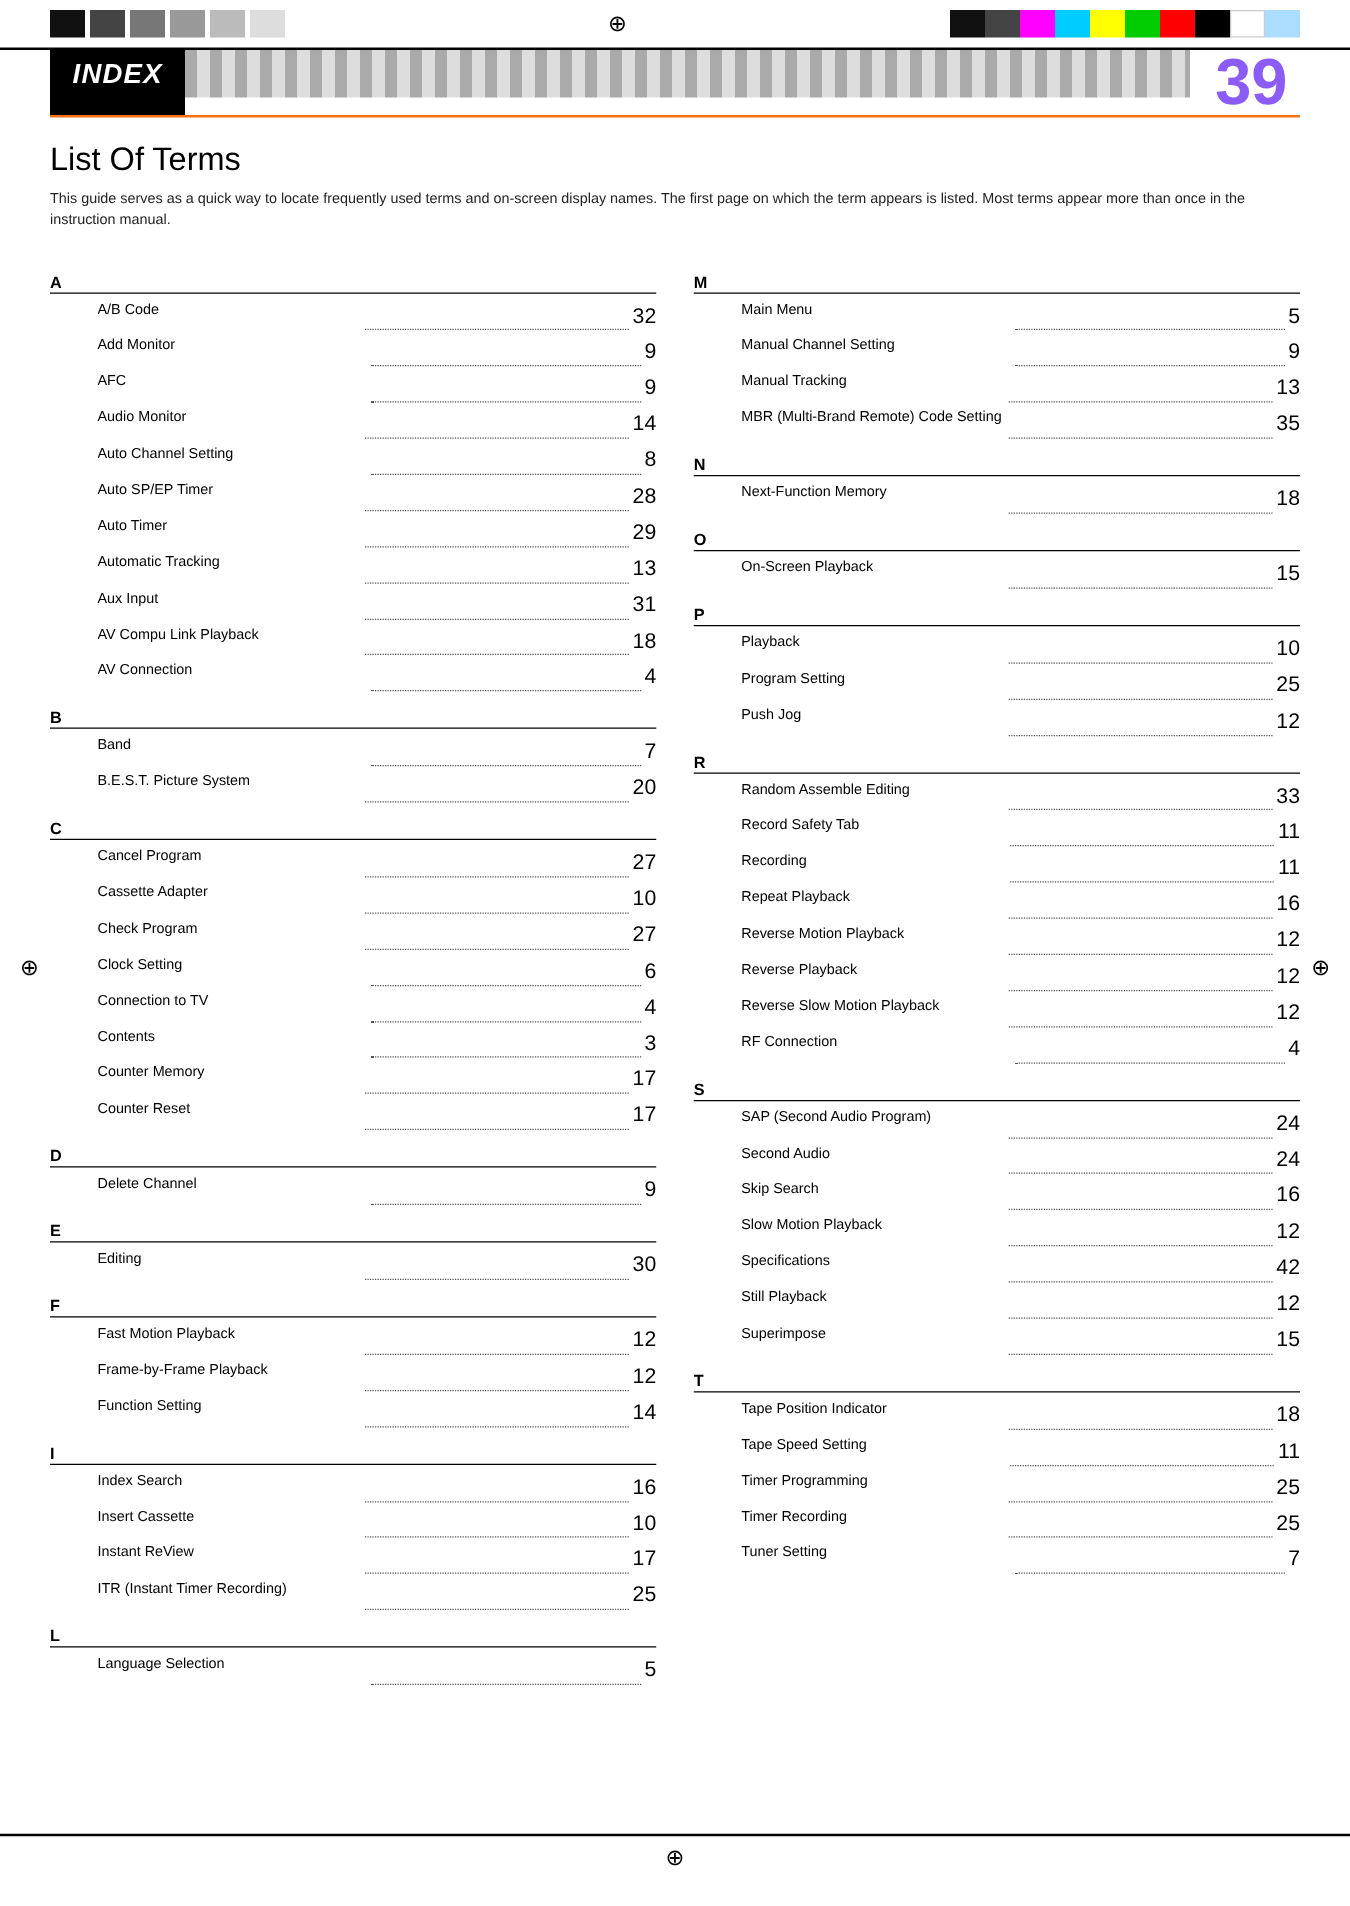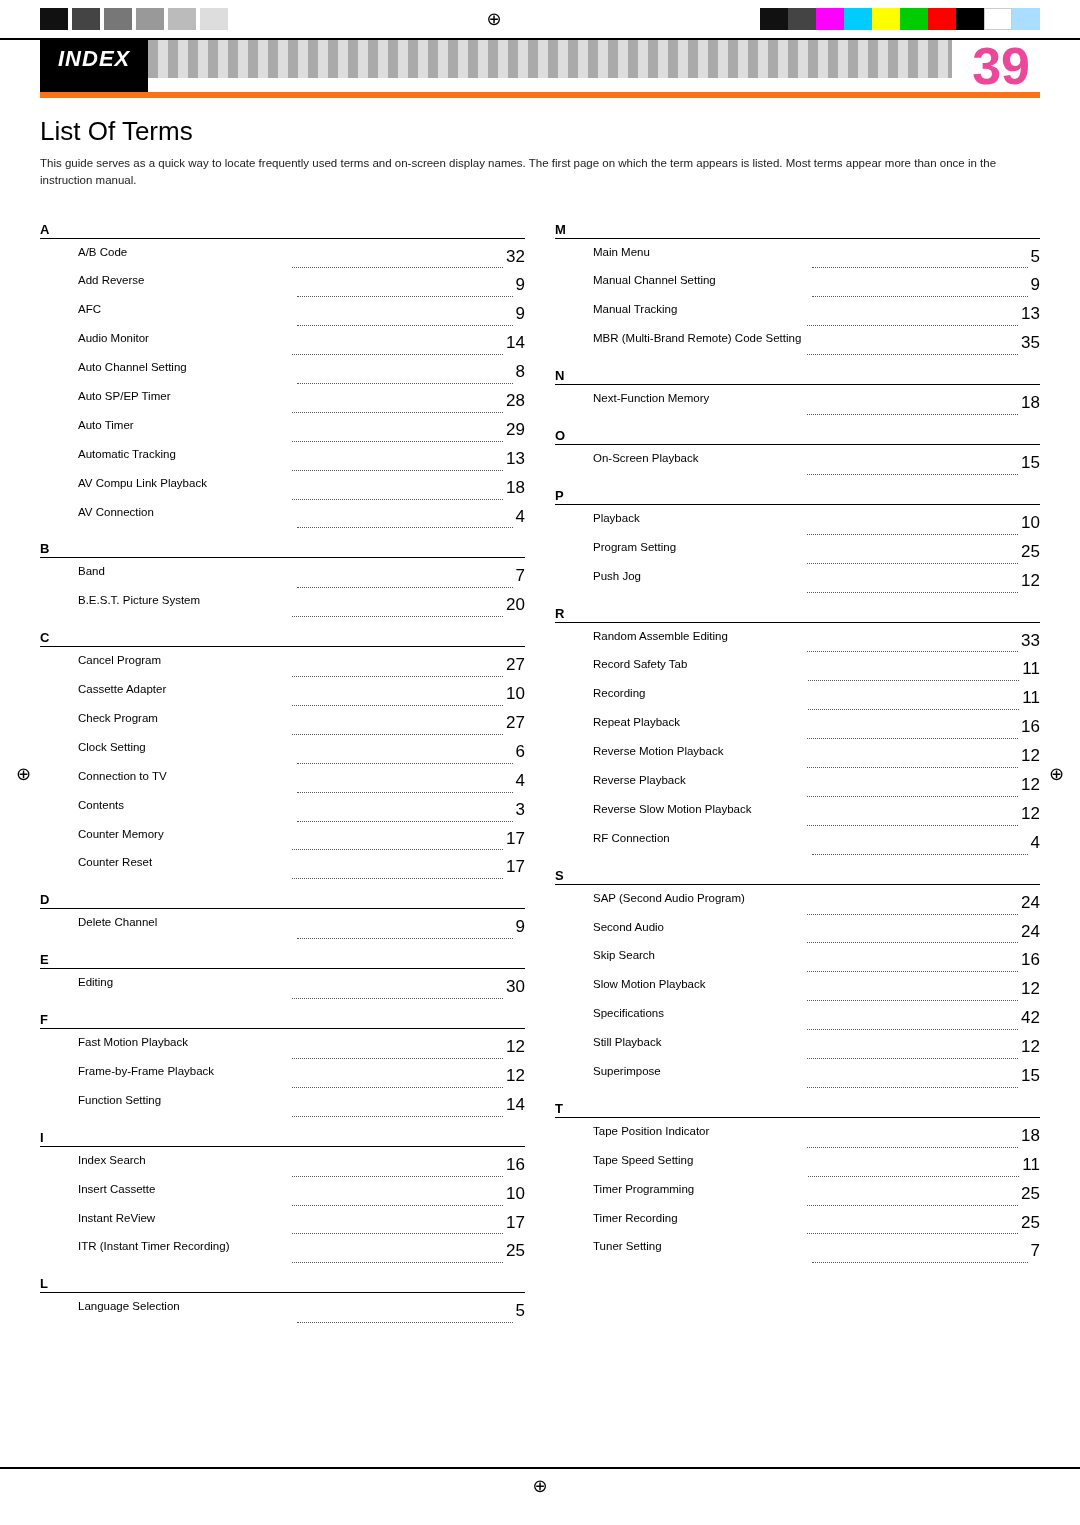--- a/index.html
+++ b/index.html
@@ -40,21 +40,21 @@
     .color-block-right {
       width: 28px;
       height: 22px;
     }
 
     
     .header-section {
       display: flex;
       align-items: stretch;
       margin: 0 40px;
-      border-bottom: 6px solid #f97316;
+      border-bottom: 2px solid #f97316;
     }
 
     .index-label {
       background: #000;
       color: #fff;
       font-size: 22px;
       font-weight: bold;
       font-style: italic;
       padding: 6px 18px;
       letter-spacing: 1px;
@@ -69,21 +69,21 @@
         #ddd 10px, #ddd 20px
       );
       height: 38px;
     }
 
     .page-number {
       font-size: 52px;
       font-weight: bold;
       line-height: 1;
       padding: 0 10px 0 20px;
-      color: #ec4899;
+      color: #8b5cf6;
     }
 
     
     .page-title {
       margin: 18px 40px 8px 40px;
       font-size: 26px;
       font-weight: normal;
     }
 
     
@@ -191,21 +191,21 @@
 <div class="columns">
 
   <div class="column" id="left-col">
       <div class="section-letter">A</div>
       <div class="index-entry">
         <span class="entry-label">A/B Code</span>
         <span class="entry-dots"></span>
         <span class="entry-page">32</span>
       </div>
       <div class="index-entry">
-        <span class="entry-label">Add Reverse</span>
+        <span class="entry-label">Add Monitor</span>
         <span class="entry-dots"></span>
         <span class="entry-page">9</span>
       </div>
       <div class="index-entry">
         <span class="entry-label">AFC</span>
         <span class="entry-dots"></span>
         <span class="entry-page">9</span>
       </div>
       <div class="index-entry">
         <span class="entry-label">Audio Monitor</span>
@@ -224,20 +224,25 @@
       </div>
       <div class="index-entry">
         <span class="entry-label">Auto Timer</span>
         <span class="entry-dots"></span>
         <span class="entry-page">29</span>
       </div>
       <div class="index-entry">
         <span class="entry-label">Automatic Tracking</span>
         <span class="entry-dots"></span>
         <span class="entry-page">13</span>
+      </div>
+      <div class="index-entry">
+        <span class="entry-label">Aux Input</span>
+        <span class="entry-dots"></span>
+        <span class="entry-page">31</span>
       </div>
       <div class="index-entry">
         <span class="entry-label">AV Compu Link Playback</span>
         <span class="entry-dots"></span>
         <span class="entry-page">18</span>
       </div>
       <div class="index-entry">
         <span class="entry-label">AV Connection</span>
         <span class="entry-dots"></span>
         <span class="entry-page">4</span>

